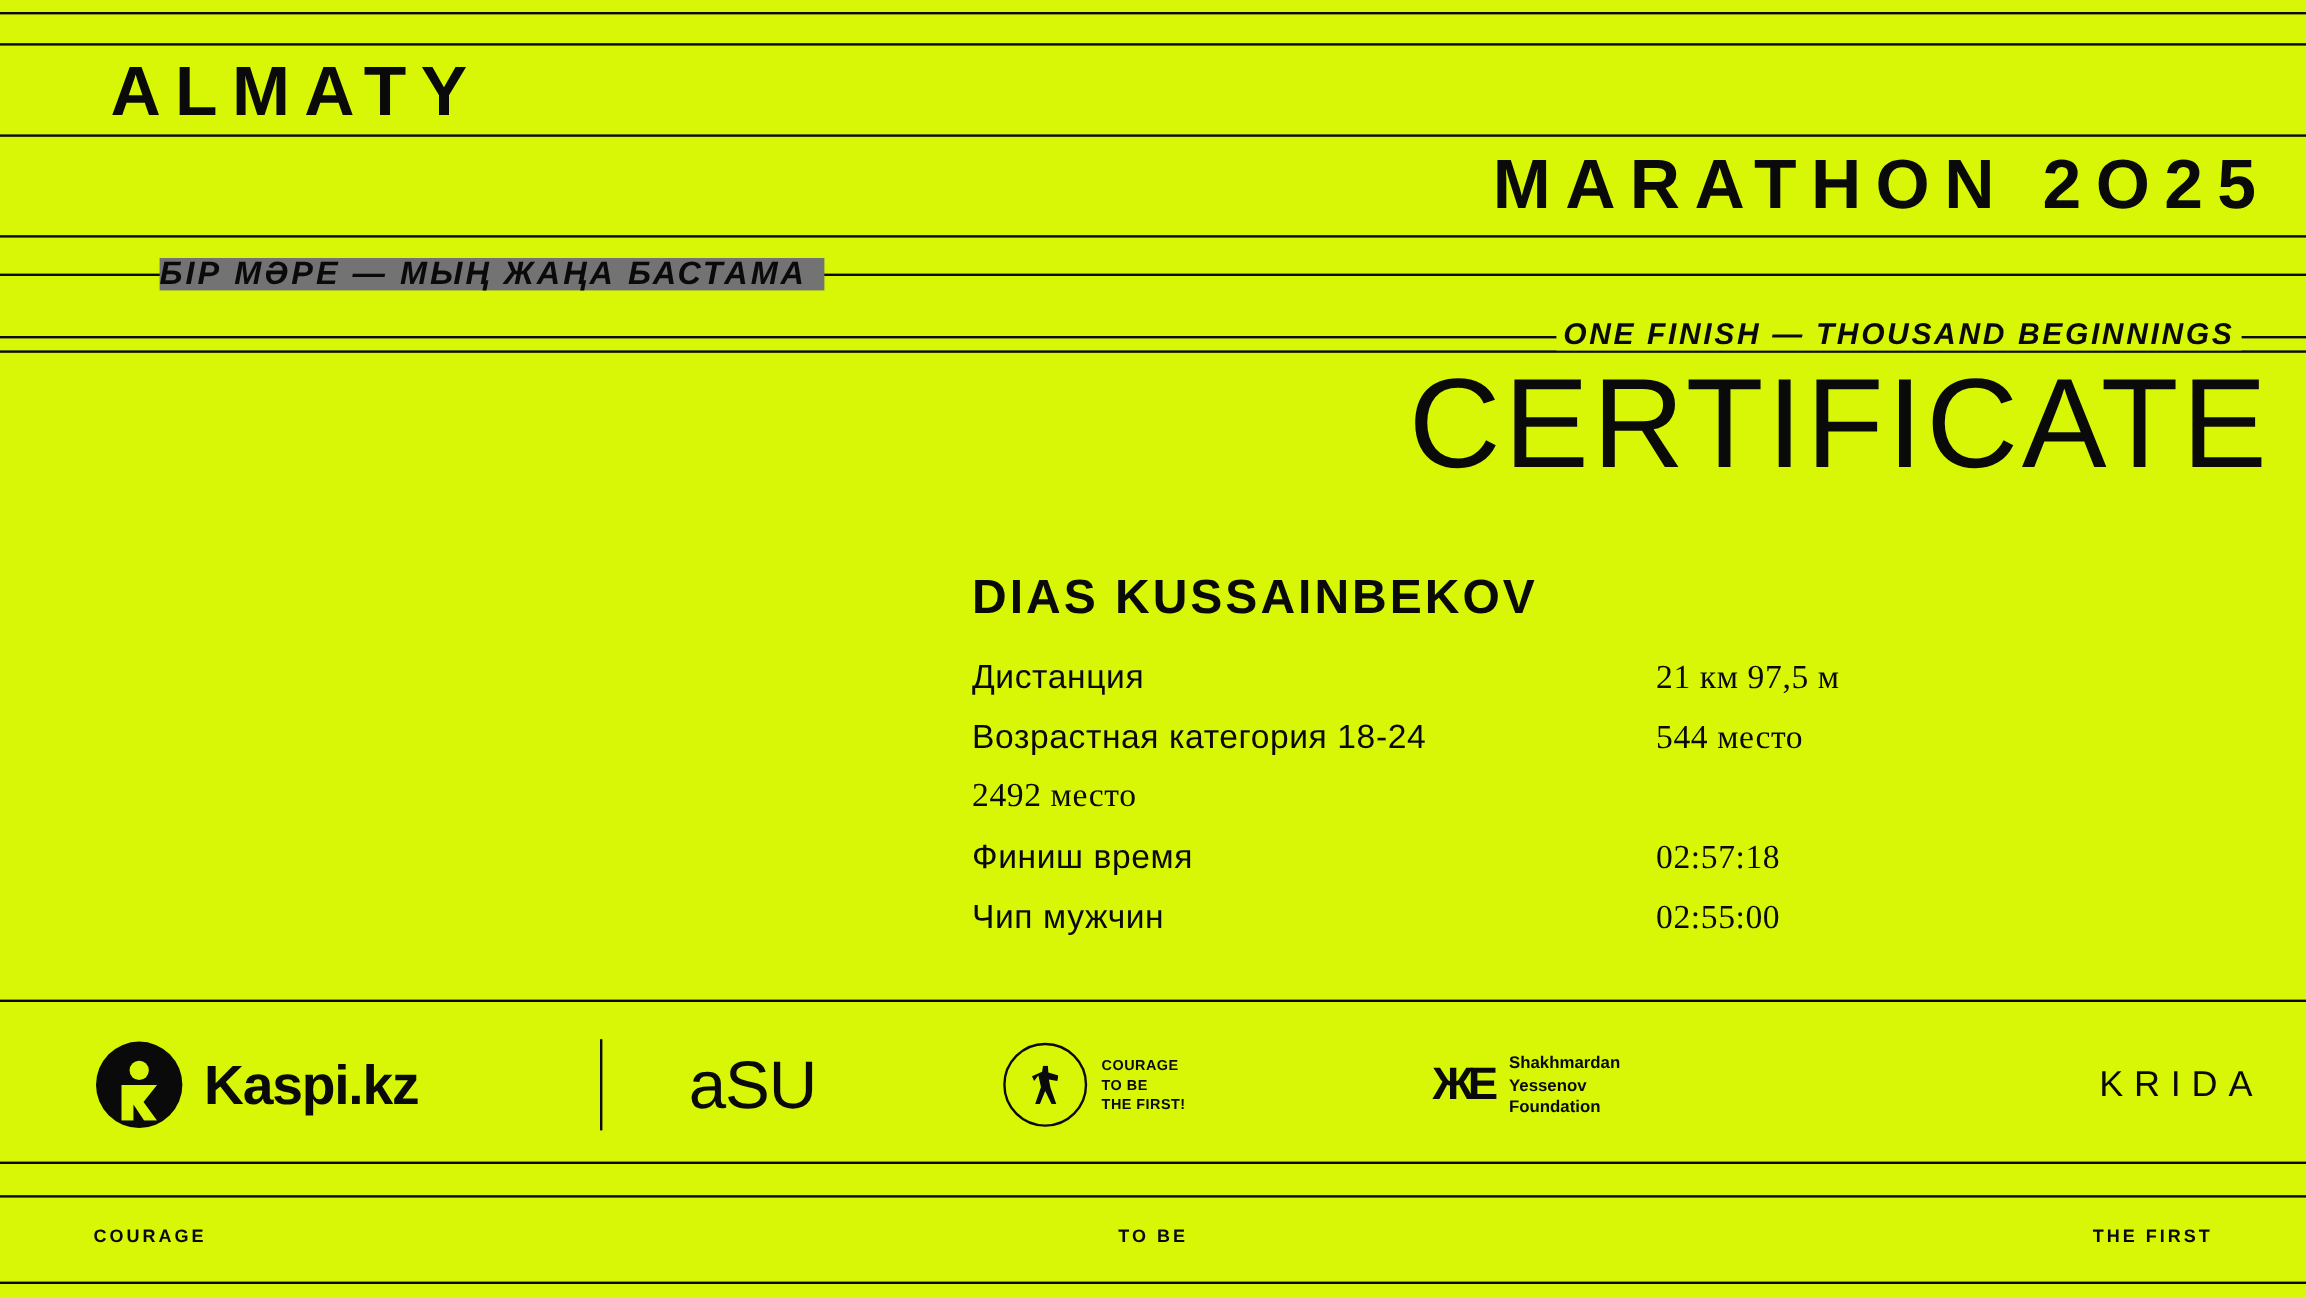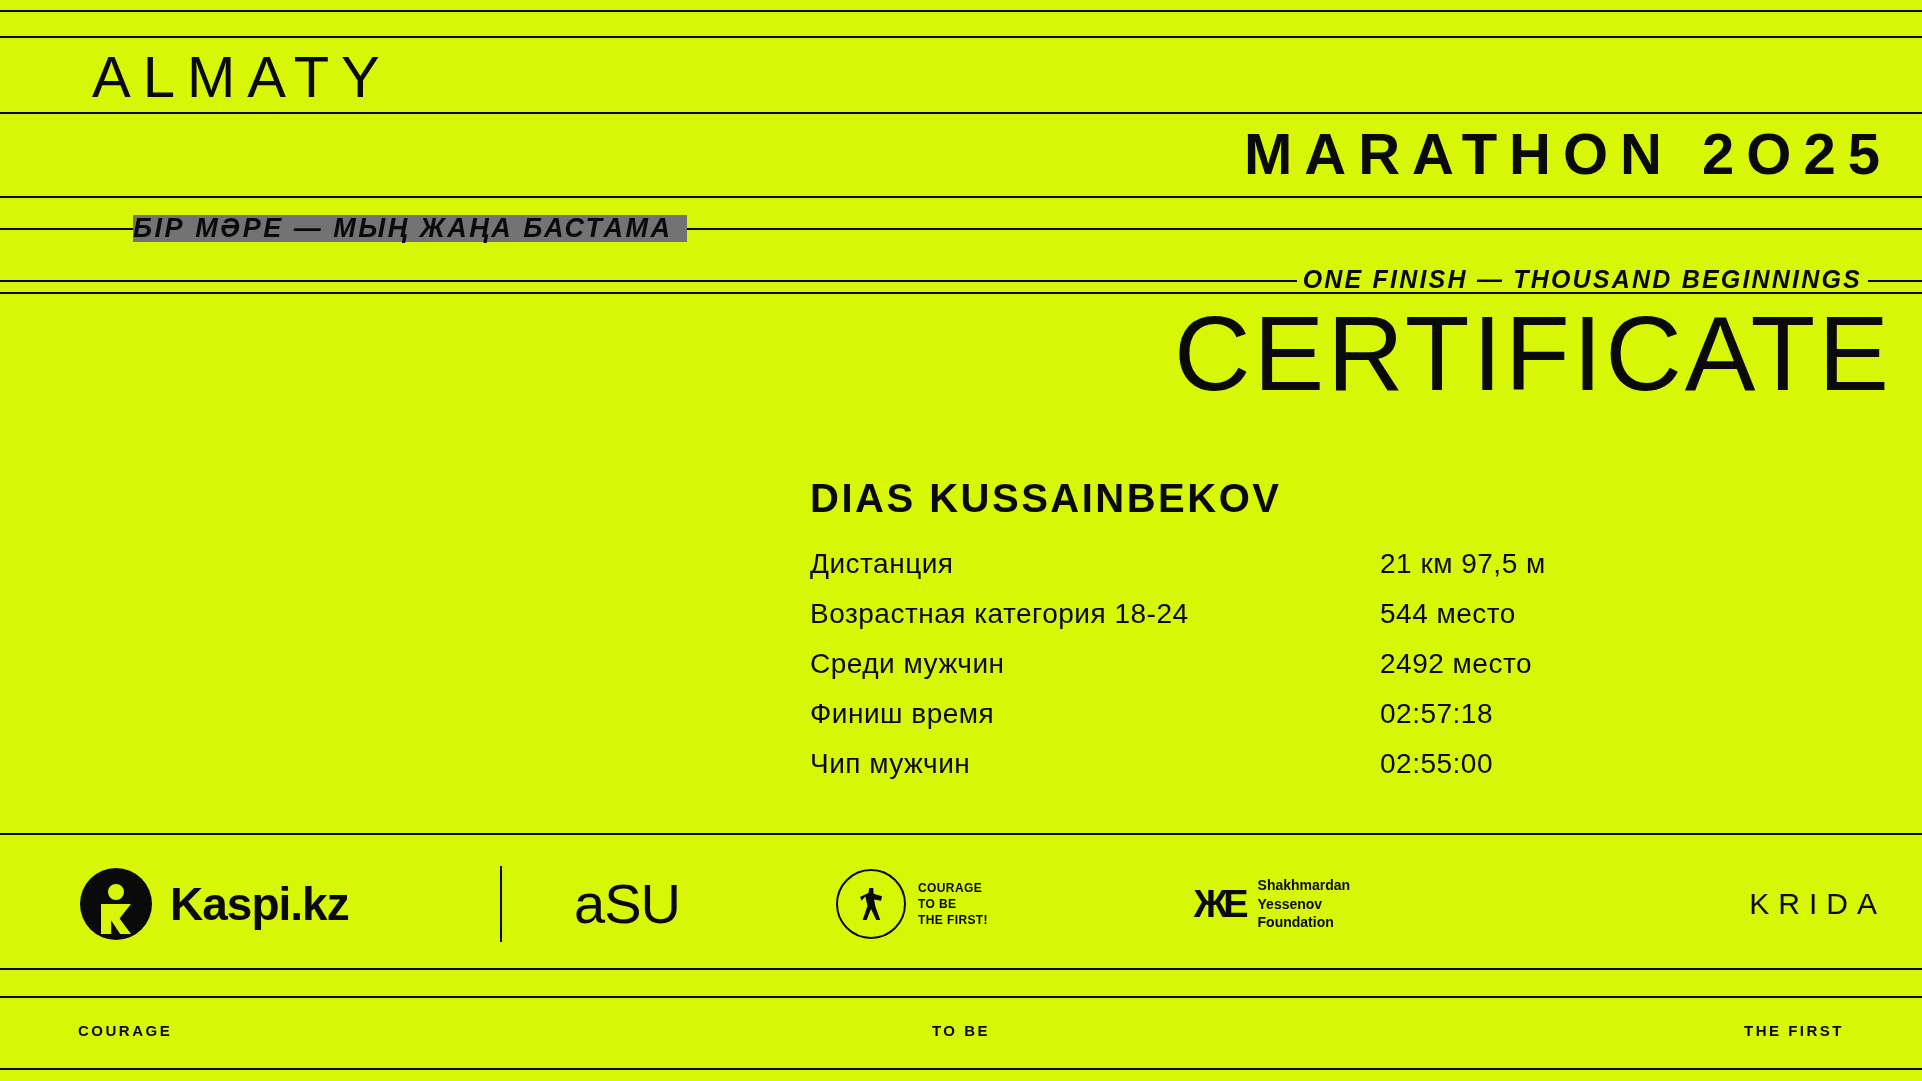--- a/index.html
+++ b/index.html
@@ -29,21 +29,21 @@
     height: 2px;
     background: #0a0a0a;
   }
 
   
   .almaty {
     position: absolute;
     left: 92px;
     top: 48px;
     font-size: 58px;
-    font-weight: 400;
+    font-weight: 700;
     letter-spacing: 12px;
     line-height: 1;
     white-space: nowrap;
   }
   .marathon {
     position: absolute;
     right: 30px;
     top: 125px;
     font-size: 58px;
     font-weight: 700;
@@ -117,20 +117,21 @@
   .result-label {
     width: 570px;
     font-size: 28px;
     letter-spacing: 0.5px;
     white-space: nowrap;
   }
   .result-value {
     font-size: 28px;
     letter-spacing: 0.5px;
     white-space: nowrap;
+    font-family: Liberation Serif, serif;
   }
 
   
   .sponsors {
     position: absolute;
     left: 0;
     top: 840px;
     width: 1922px;
     height: 128px;
     display: flex;
@@ -281,21 +282,20 @@
   <div class="results">
     <div class="result-row">
       <div class="result-label">Дистанция</div>
       <div class="result-value">21 км 97,5 м</div>
     </div>
     <div class="result-row">
       <div class="result-label">Возрастная категория 18-24</div>
       <div class="result-value">544 место</div>
     </div>
     <div class="result-row">
-      <div class="result-label">Среди мужчин</div>
       <div class="result-value">2492 место</div>
     </div>
     <div class="result-row">
       <div class="result-label">Финиш время</div>
       <div class="result-value">02:57:18</div>
     </div>
     <div class="result-row">
       <div class="result-label">Чип мужчин</div>
       <div class="result-value">02:55:00</div>
     </div>

